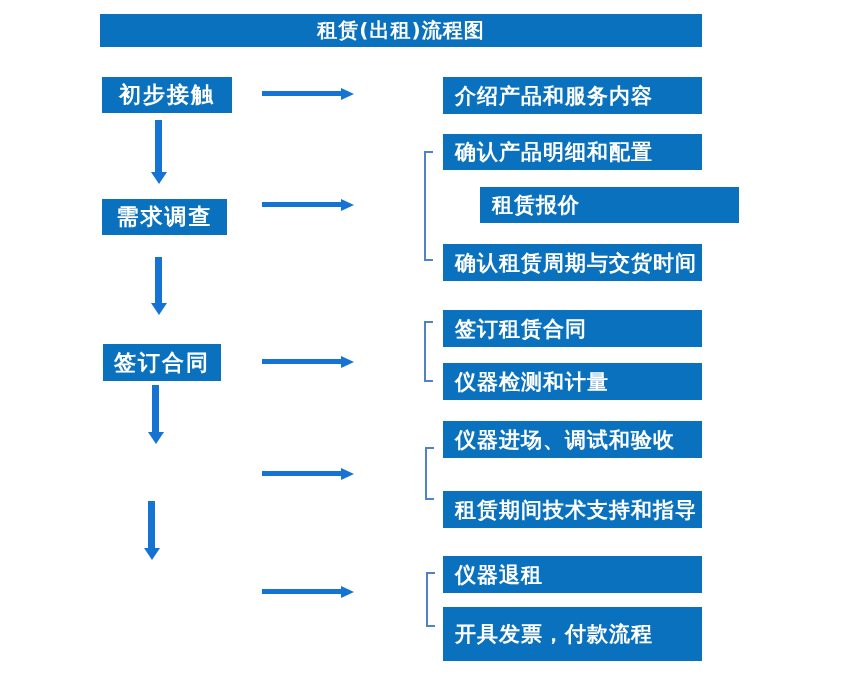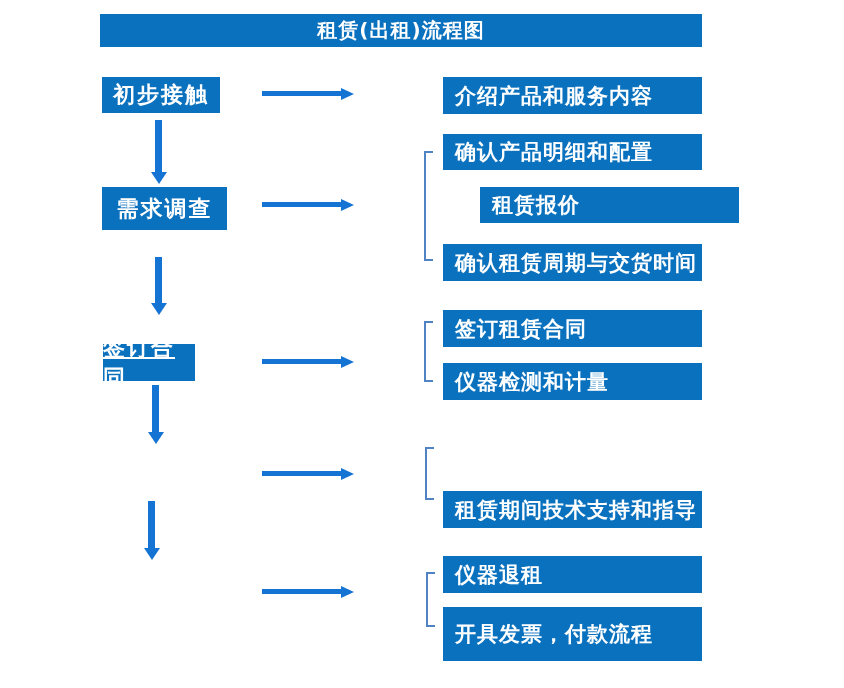--- a/index.html
+++ b/index.html
@@ -74,33 +74,34 @@
     box-sizing: border-box;
   }
 </style>
 </head>
 <body>
 
 <div class="canvas">
 
   <div class="blue-box title-bar">租赁(出租)流程图</div>
 
-  <div class="blue-box step-box" style="left:102px; top:77px; width:118px; height:36px;">初步接触</div>
-  <div class="blue-box step-box" style="left:102px; top:187px; width:125px; height:43px;">需求调查</div>
-  <div class="blue-box step-box" style="left:103px; top:344px; width:92px; height:37px;text-decoration:underline;">签订合同</div>
+  <div class="blue-box step-box" style="left:102px; top:77px; width:130px; height:36px;">初步接触</div>
+  <div class="blue-box step-box" style="left:102px; top:199px; width:125px; height:36px;">需求调查</div>
+  <div class="blue-box step-box" style="left:103px; top:344px; width:118px; height:37px;">签订合同</div>
 
   <div class="blue-box detail-box" style="top:77px; height:37px;">介绍产品和服务内容</div>
 
   <div class="blue-box detail-box" style="top:134px; height:36px;">确认产品明细和配置</div>
   <div class="blue-box detail-box" style="top:187px; height:36px;margin-left:37px;">租赁报价</div>
   <div class="blue-box detail-box" style="top:244px; height:37px;">确认租赁周期与交货时间</div>
 
   <div class="blue-box detail-box" style="top:310px; height:37px;">签订租赁合同</div>
   <div class="blue-box detail-box" style="top:363px; height:37px;">仪器检测和计量</div>
 
+  <div class="blue-box detail-box" style="top:421px; height:37px;">仪器进场、调试和验收</div>
   <div class="blue-box detail-box" style="top:491px; height:37px;">租赁期间技术支持和指导</div>
 
   <div class="blue-box detail-box" style="top:556px; height:37px;">仪器退租</div>
   <div class="blue-box detail-box" style="top:607px; height:54px;">开具发票，付款流程</div>
 
   <div class="harrow" style="left:262px; top:87px;">
     <div class="stem"></div>
     <div class="head"></div>
   </div>
   <div class="harrow" style="left:262px; top:198px;">

